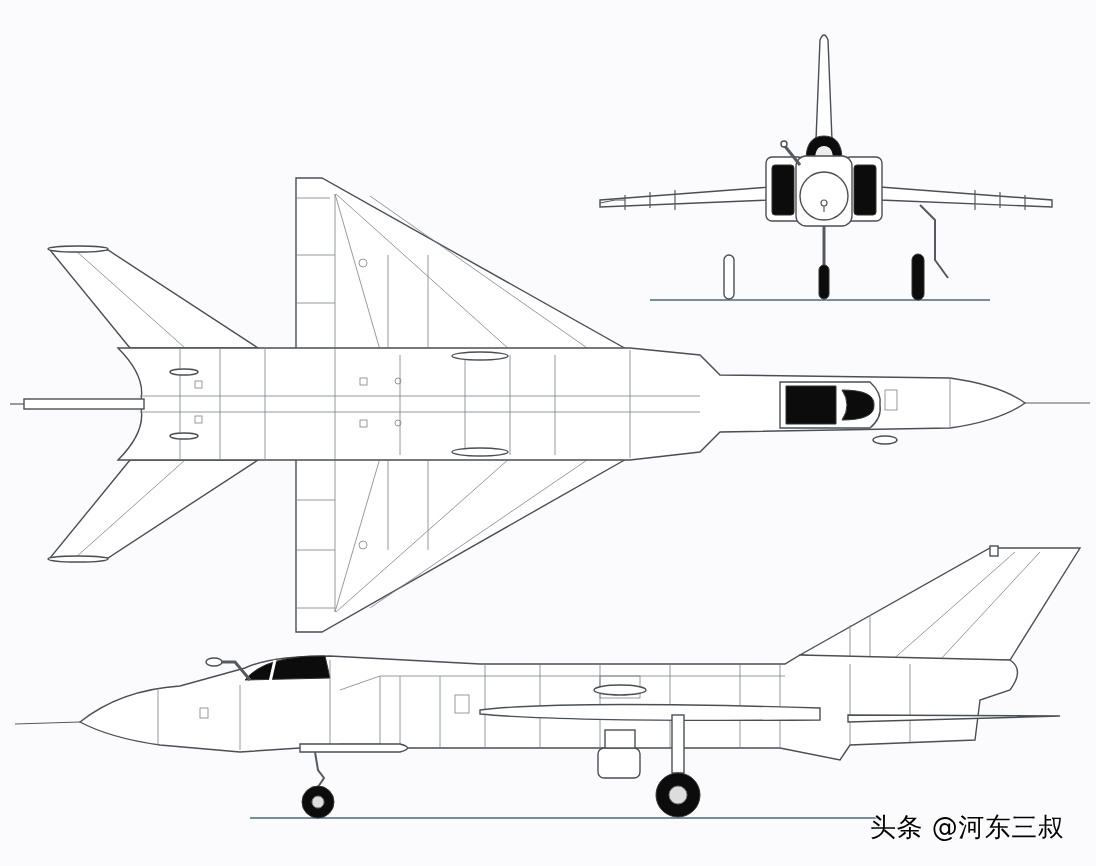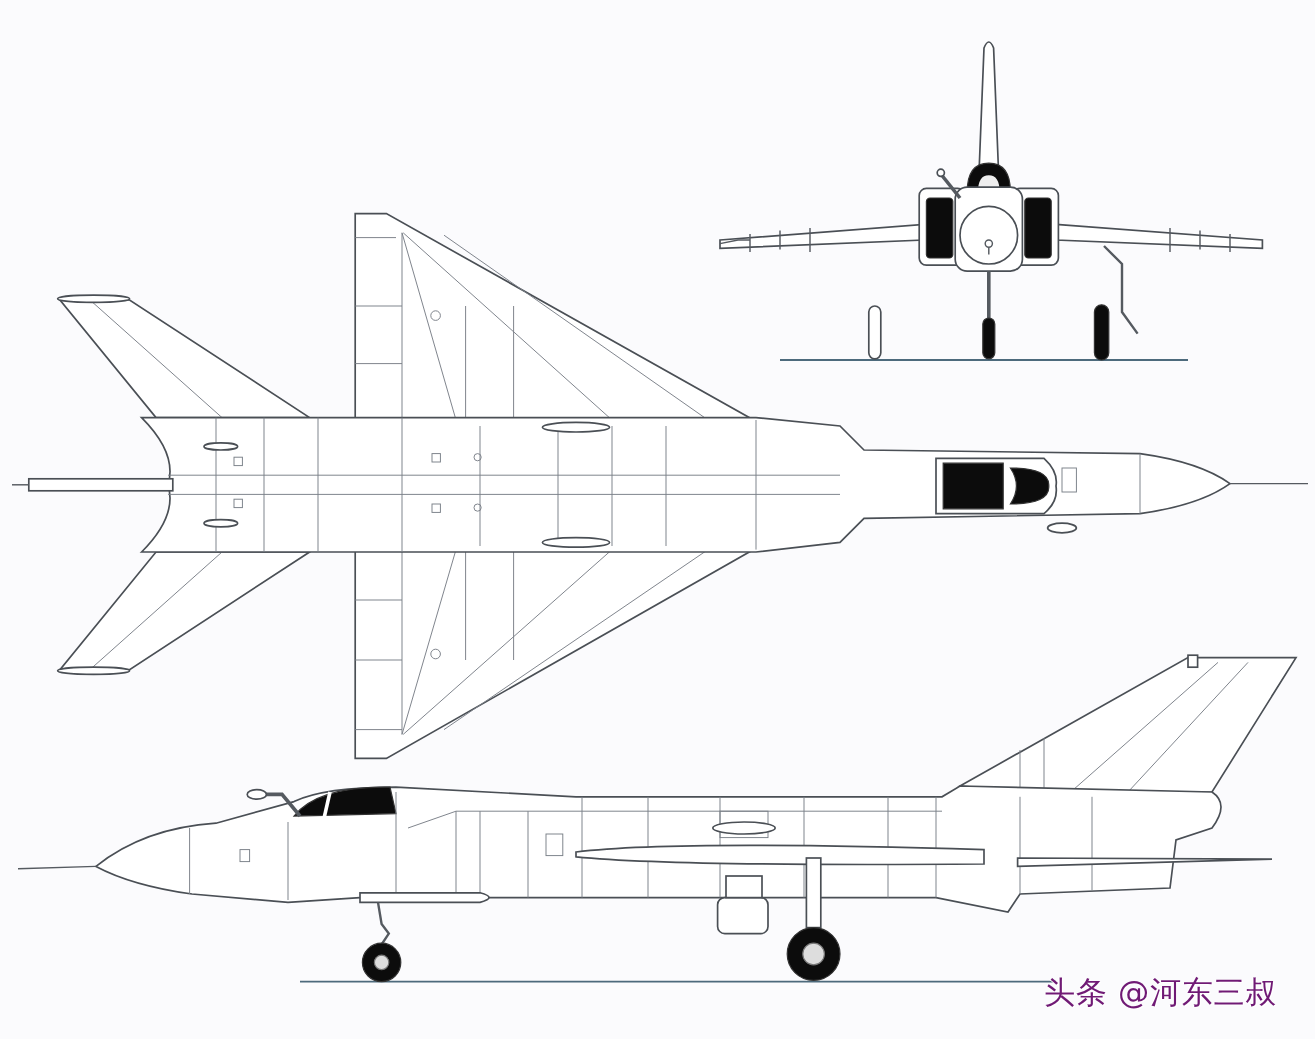--- a/index.html
+++ b/index.html
@@ -10,21 +10,21 @@
     position: relative;
   }
   svg.drawing { position: absolute; left: 0; top: 0; }
   .ln { fill: none; stroke: #555a60; stroke-width: 1.2; }
   .lt { fill: none; stroke: #7a8088; stroke-width: 0.8; }
   .lk { fill: #ffffff; stroke: #4a4f55; stroke-width: 1.4; }
   .blk { fill: #0c0c0c; stroke: #333; stroke-width: 1; }
   .gnd { stroke: #4d6a7c; stroke-width: 1.6; }
   .watermark {
     position: absolute; left: 870px; top: 810px;
-    font-size: 26px; color: #701a75;
+    font-size: 26px; color: #000000;
     text-shadow: 1px 1px 0 #ffffff, -1px 0 0 #ffffff;
     letter-spacing: 0.5px;
     font-family: "DejaVu Sans", sans-serif;
   }
 </style>
 </head>
 <body>
 
 <svg class="drawing" width="1096" height="866" viewBox="0 0 1096 866">
 

